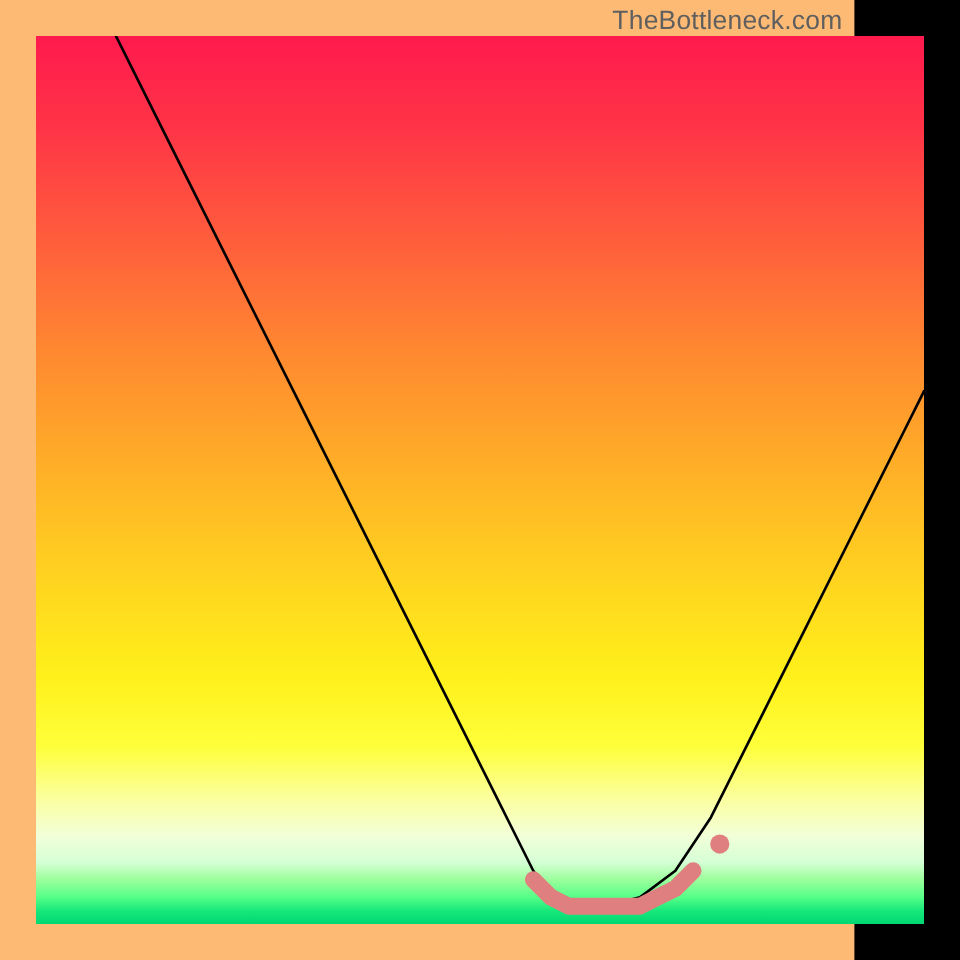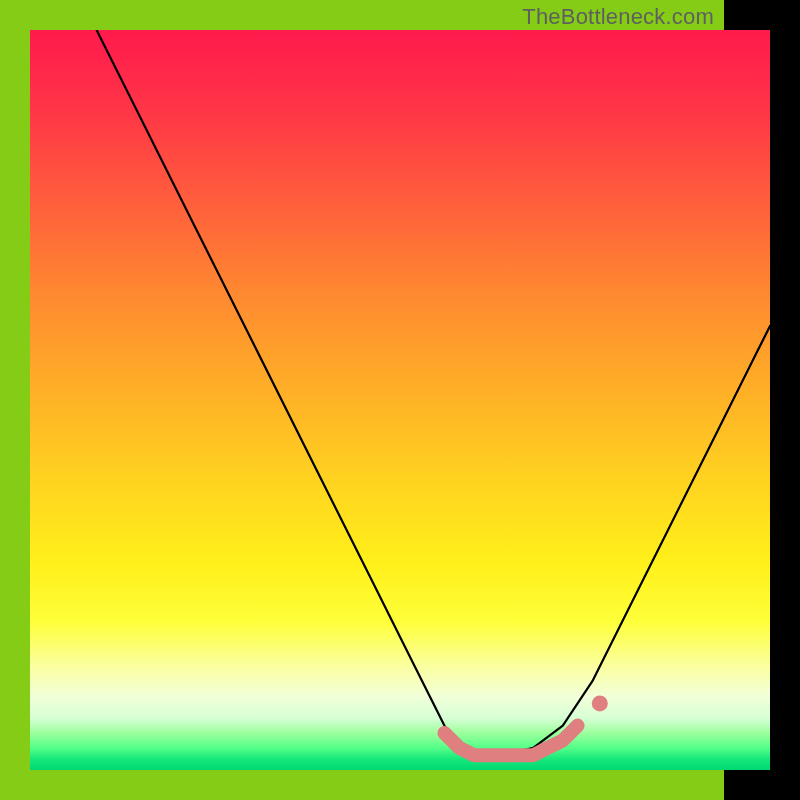--- a/index.html
+++ b/index.html
@@ -8,22 +8,21 @@
     width: 800px;
     height: 800px;
     background: #000;
     overflow: hidden;
     font-family: Arial, Helvetica, sans-serif;
   }
   .frame {
     position: relative;
     width: 712px;
     height: 800px;
-    background: #84cc16;
-    padding-left: 12px;
+    background: #fdba74;
   }
   .watermark {
     position: absolute;
     top: 4px;
     right: 10px;
     color: #5f5f5f;
     font-size: 22px;
     font-weight: 500;
     letter-spacing: 0.2px;
     z-index: 10;

